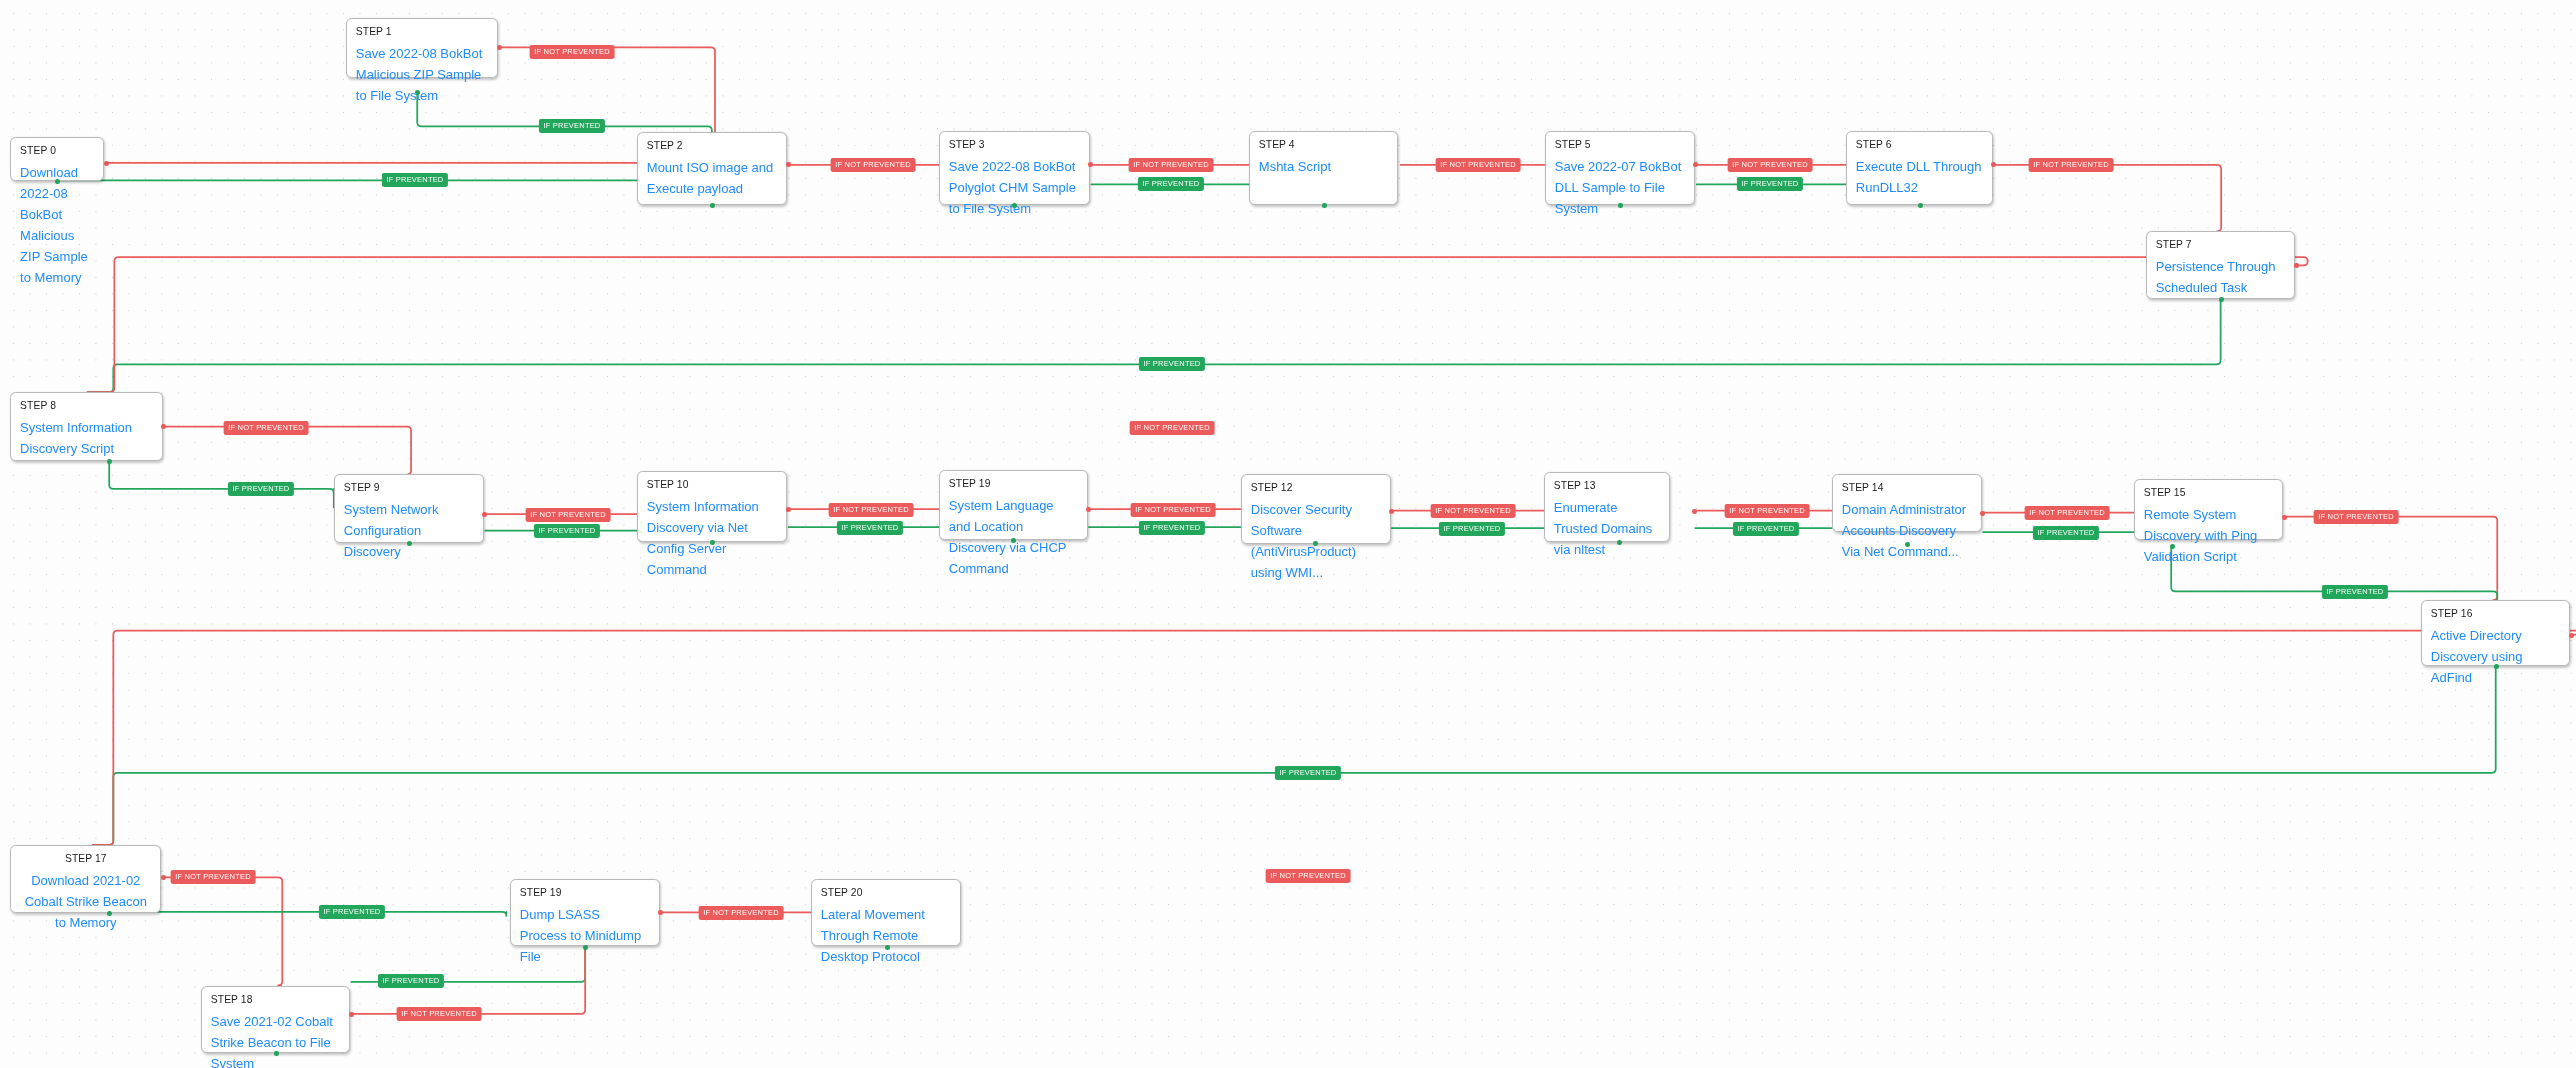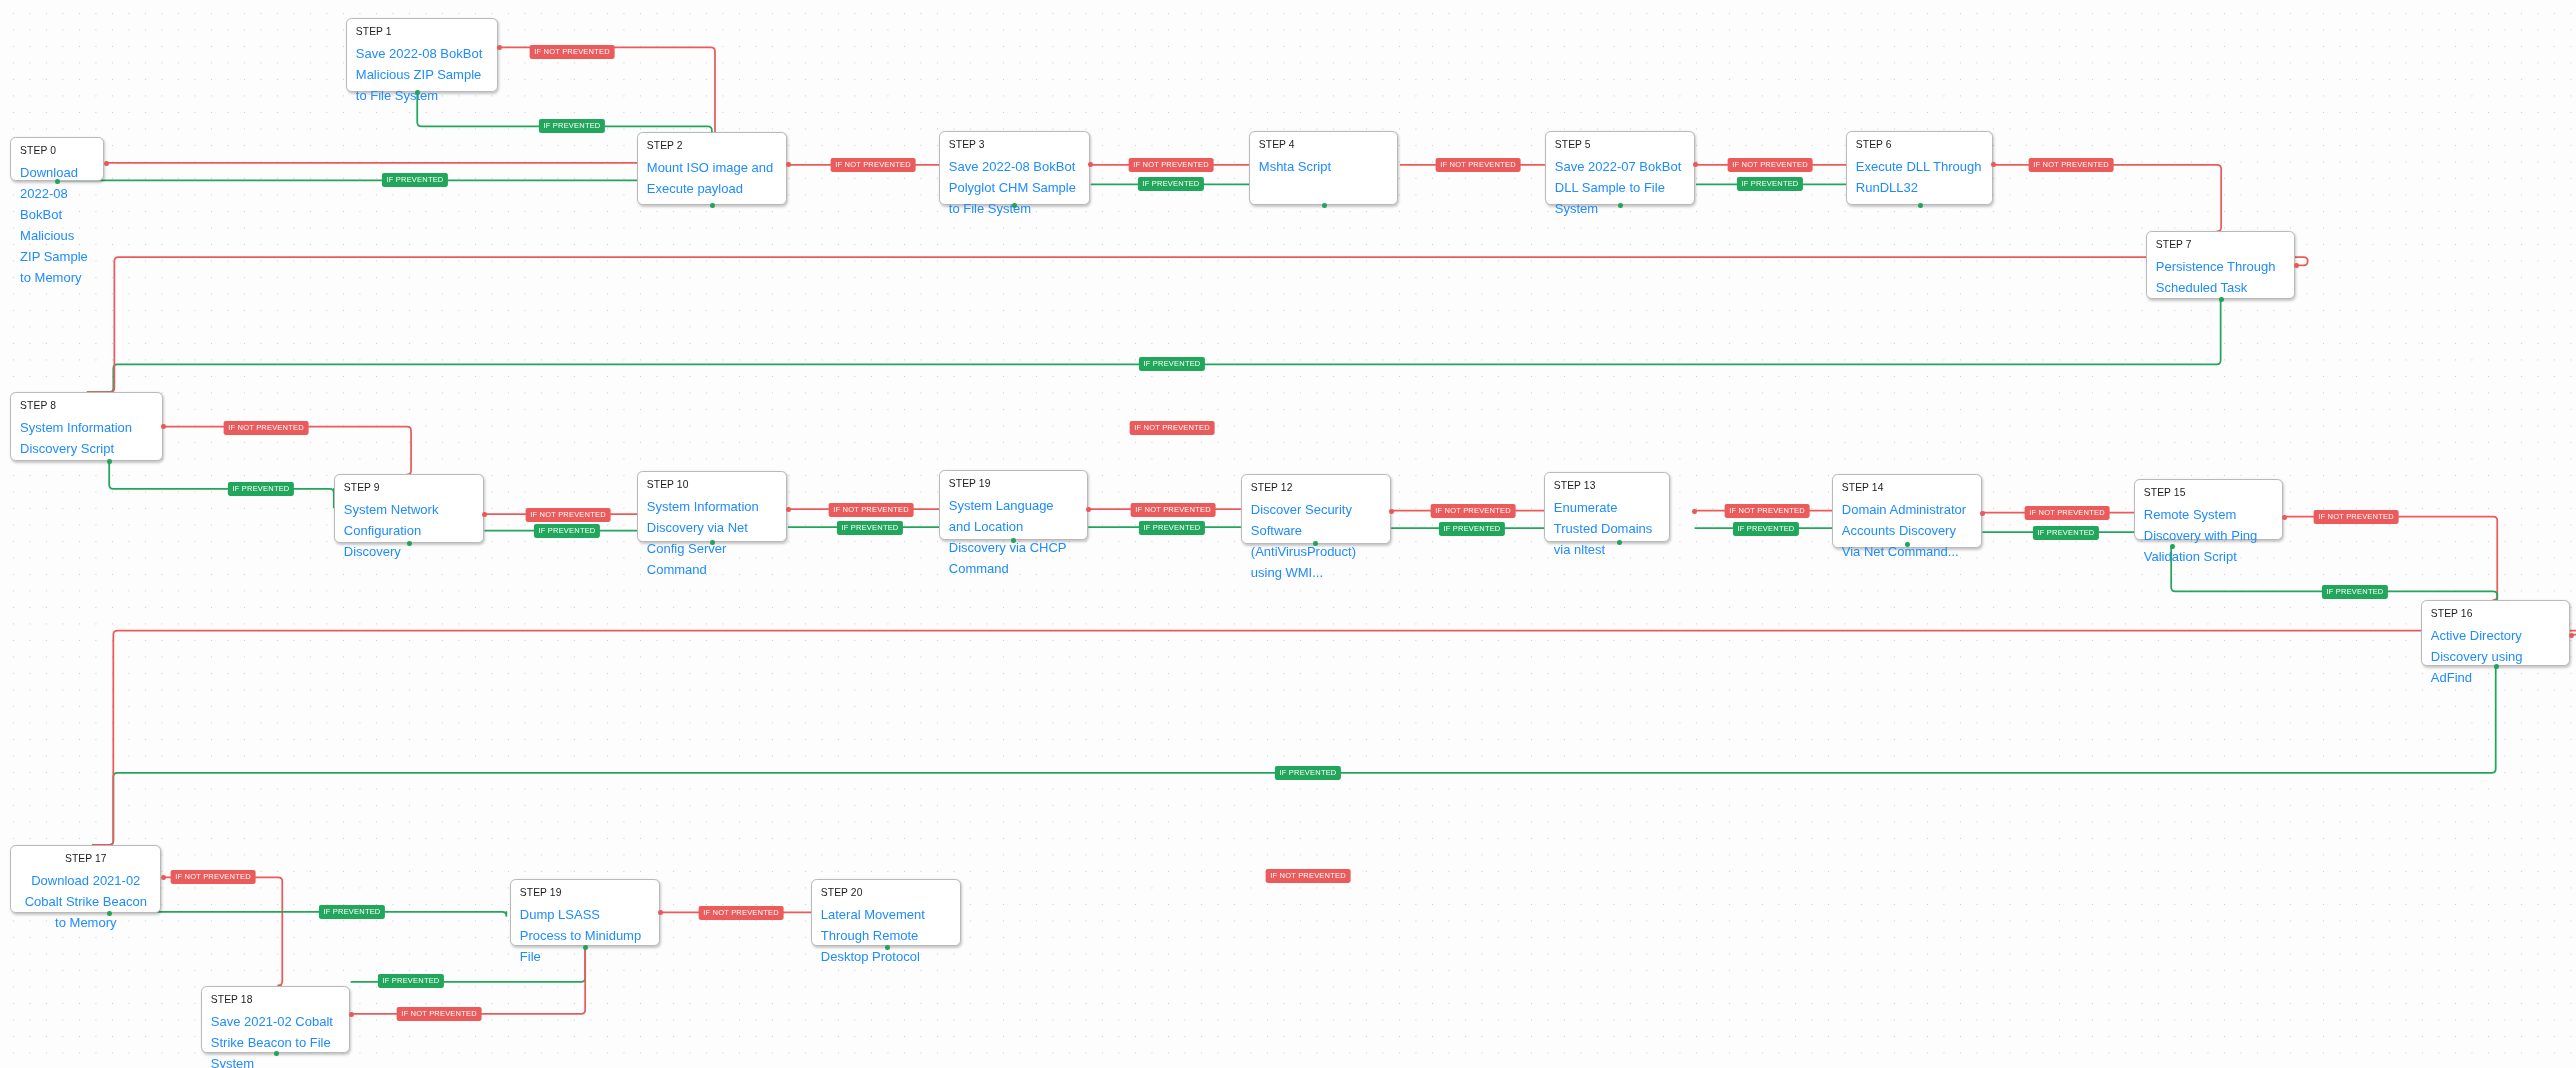--- a/index.html
+++ b/index.html
@@ -141,21 +141,21 @@
 
       <path stroke="#eb5b5c" d="M 1284 1771 L 1575 1771"></path>
     </g>
   </svg>
 
   <div id="nodes-root">
       <div class="node" style="left: 10.3px; top: 137px; width: 94px; height: 44px;">
         <div class="node-title">STEP 0</div>
         <div class="node-desc">Download 2022-08 BokBot Malicious ZIP Sample to Memory</div>
       </div>
-      <div class="node" style="left: 346px; top: 18px; width: 152px; height: 74px;">
+      <div class="node" style="left: 346px; top: 18px; width: 152px; height: 60px;">
         <div class="node-title">STEP 1</div>
         <div class="node-desc">Save 2022-08 BokBot Malicious ZIP Sample to File System</div>
       </div>
       <div class="node" style="left: 637px; top: 132px; width: 150px; height: 73px;">
         <div class="node-title">STEP 2</div>
         <div class="node-desc">Mount ISO image and Execute payload</div>
       </div>
       <div class="node" style="left: 939px; top: 131px; width: 151px; height: 74px;">
         <div class="node-title">STEP 3</div>
         <div class="node-desc">Save 2022-08 BokBot Polyglot CHM Sample to File System</div>
@@ -193,21 +193,21 @@
         <div class="node-desc">System Language and Location Discovery via CHCP Command</div>
       </div>
       <div class="node" style="left: 1241px; top: 474px; width: 150px; height: 70px;">
         <div class="node-title">STEP 12</div>
         <div class="node-desc">Discover Security Software (AntiVirusProduct) using WMI...</div>
       </div>
       <div class="node" style="left: 1544px; top: 472px; width: 126px; height: 70px;">
         <div class="node-title">STEP 13</div>
         <div class="node-desc">Enumerate Trusted Domains via nltest</div>
       </div>
-      <div class="node" style="left: 1832px; top: 474px; width: 150px; height: 74px;">
+      <div class="node" style="left: 1832px; top: 474px; width: 150px; height: 58px;">
         <div class="node-title">STEP 14</div>
         <div class="node-desc">Domain Administrator Accounts Discovery Via Net Command...</div>
       </div>
       <div class="node" style="left: 2134px; top: 479px; width: 149px; height: 61px;">
         <div class="node-title">STEP 15</div>
         <div class="node-desc">Remote System Discovery with Ping Validation Script</div>
       </div>
       <div class="node" style="left: 2421px; top: 600px; width: 149px; height: 66px;">
         <div class="node-title">STEP 16</div>
         <div class="node-desc">Active Directory Discovery using AdFind</div>

